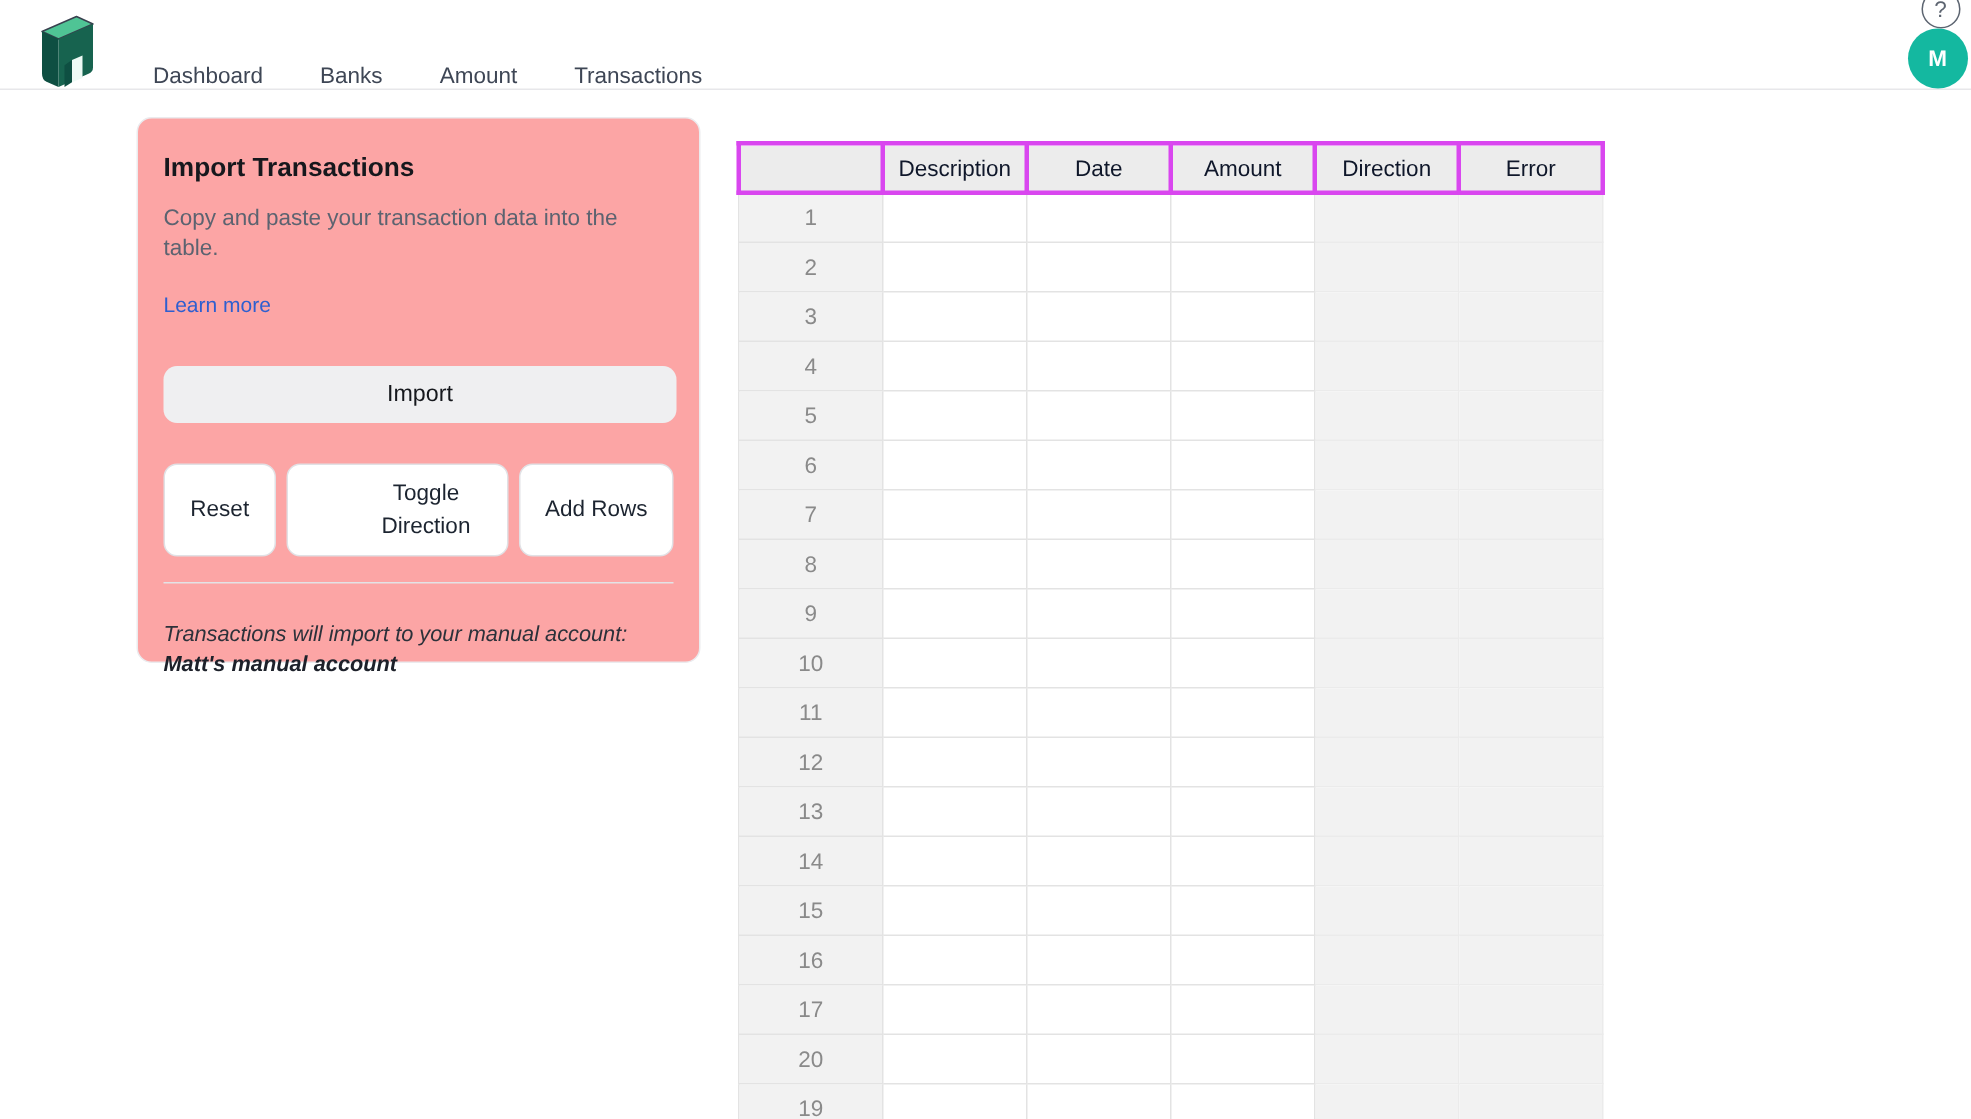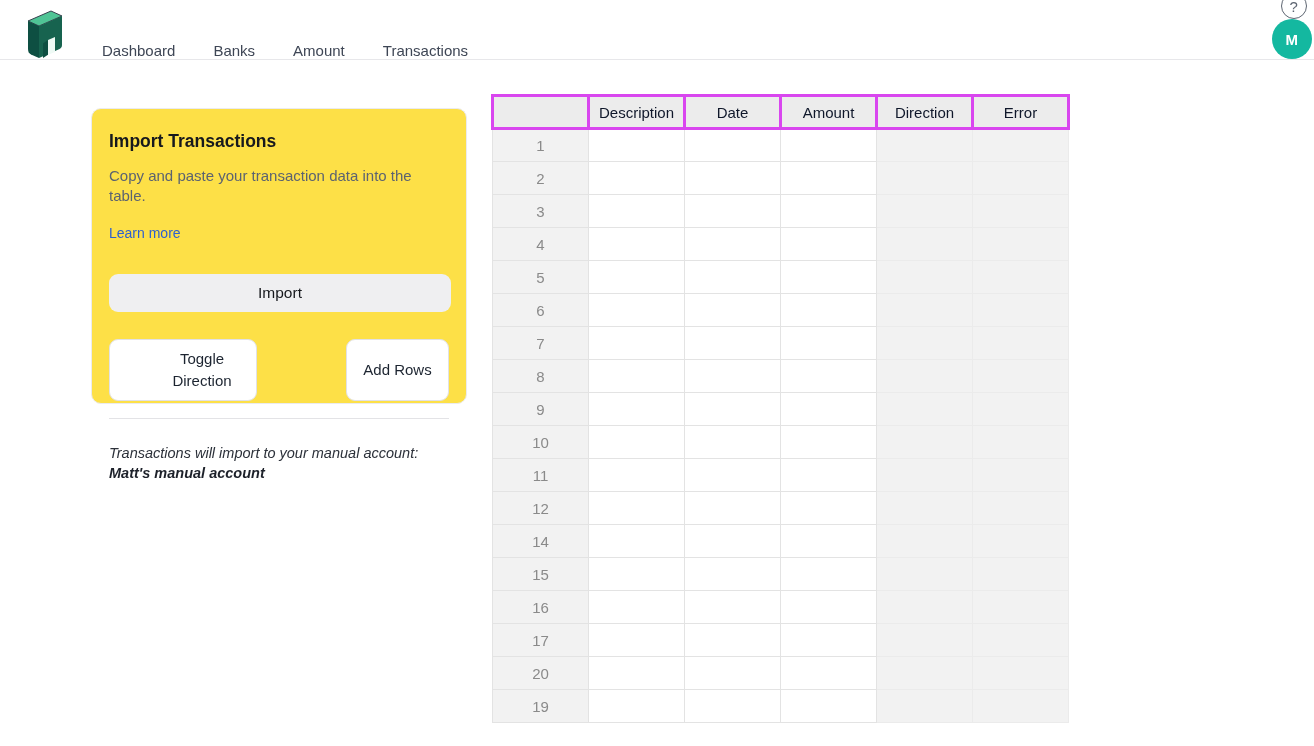--- a/index.html
+++ b/index.html
@@ -35,22 +35,22 @@
   }
   .avatar {
     margin-left:28px; margin-right:-2px;
     width:40px; height:40px; border-radius:50%;
     background:#14b8a0; color:#fff; font-size:15px; font-weight:700;
     display:flex; align-items:center; justify-content:center; cursor:pointer;
   }
 
   
   .panel {
-    position:absolute; left:91px; top:108px; width:376px; height:296px;
-    background:#fde047; border:1px solid #ebebee; border-radius:10px;
+    position:absolute; left:91px; top:78px; width:376px; height:364px;
+    background:#fca5a5; border:1px solid #ebebee; border-radius:10px;
     padding:0 17px;
   }
   .panel h2 { margin-top:21px; font-size:17.5px; line-height:22px; color:#16181d; font-weight:700; }
   .panel .desc { margin-top:14px; font-size:15px; line-height:20px; color:#5c6370; }
   .panel .learn { display:inline-block; margin-top:17px; font-size:14px; line-height:20px; color:#2e5fd0; text-decoration:none; cursor:pointer; }
   .import-btn {
     display:block; margin-top:31px; width:342px; height:38px;
     background:#efeff1; border:none; border-radius:9px;
     font-family:inherit; font-size:15.5px; color:#16181d; cursor:pointer;
   }
@@ -121,20 +121,21 @@
 </header>
 
 <section class="panel">
   <h2>Import Transactions</h2>
   <p class="desc">Copy and paste your transaction data into the table.</p>
   <a class="learn">Learn more</a>
 
   <button class="import-btn">Import</button>
 
   <div class="btn-row">
+    <button class="ghost-btn w-reset">Reset</button>
     <button class="ghost-btn w-toggle">Toggle Direction</button>
     <button class="ghost-btn w-add">Add Rows</button>
   </div>
 
   <hr class="divider">
 
   <p class="footnote">
     <span>Transactions will import to your manual account:</span><br>
     <strong>Matt's manual account</strong>
   </p>
@@ -243,20 +244,28 @@
         </tr>
         <tr>
           <td class="rownum">12</td>
           <td class="cell-editable"></td>
           <td class="cell-editable"></td>
           <td class="cell-editable"></td>
           <td class="cell-readonly"></td>
           <td class="cell-readonly"></td>
         </tr>
         <tr>
+          <td class="rownum">13</td>
+          <td class="cell-editable"></td>
+          <td class="cell-editable"></td>
+          <td class="cell-editable"></td>
+          <td class="cell-readonly"></td>
+          <td class="cell-readonly"></td>
+        </tr>
+        <tr>
           <td class="rownum">14</td>
           <td class="cell-editable"></td>
           <td class="cell-editable"></td>
           <td class="cell-editable"></td>
           <td class="cell-readonly"></td>
           <td class="cell-readonly"></td>
         </tr>
         <tr>
           <td class="rownum">15</td>
           <td class="cell-editable"></td>

